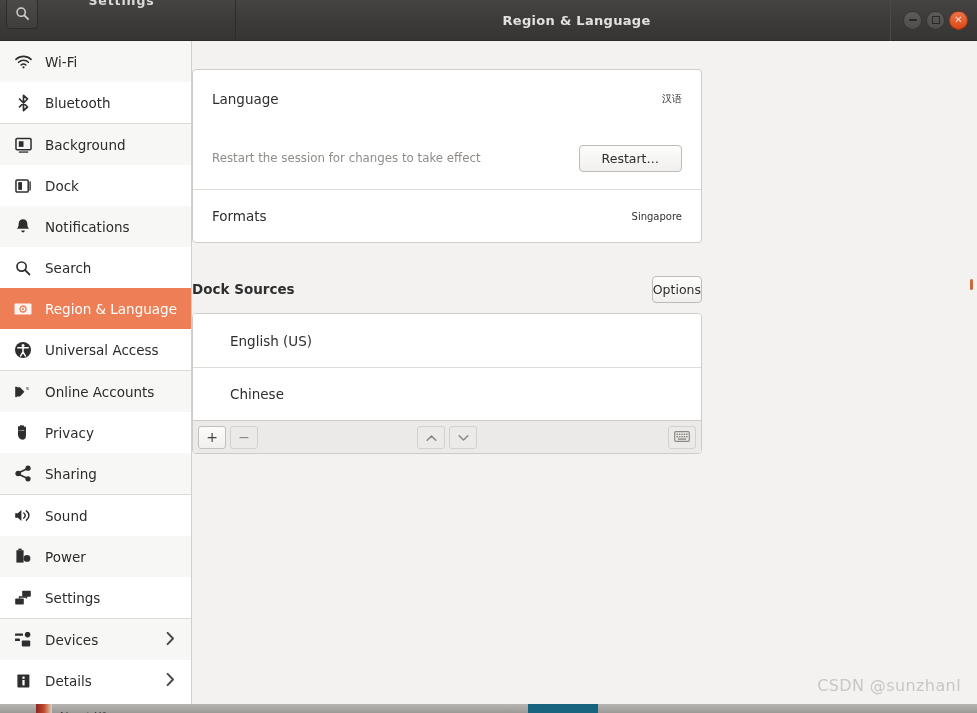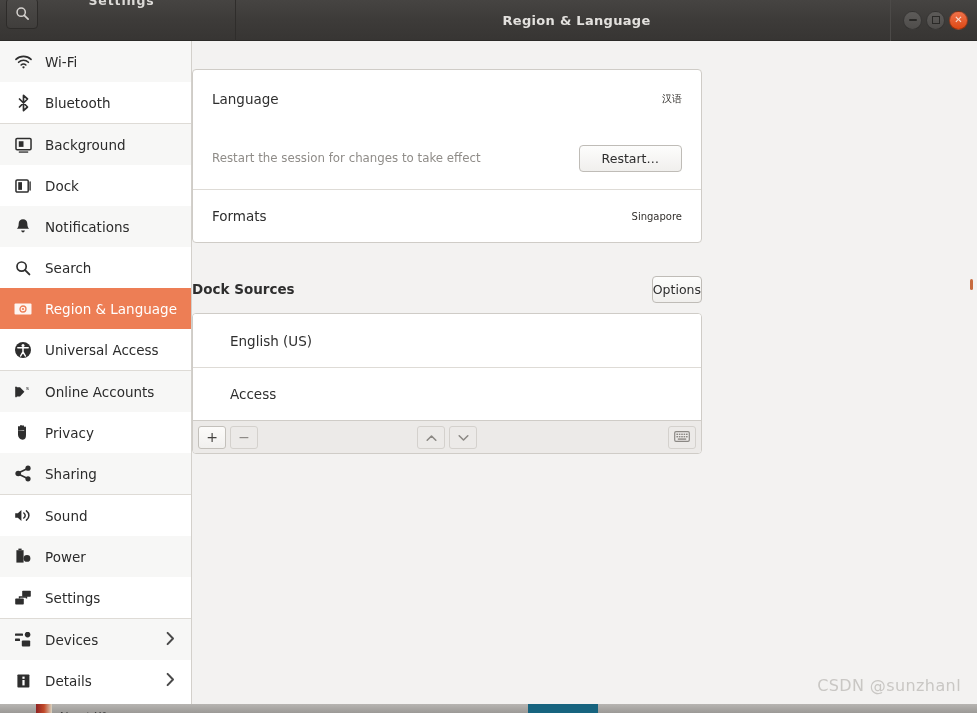--- a/index.html
+++ b/index.html
@@ -532,21 +532,21 @@
           </div>
         </div>
 
         <div class="section-head">
           <span class="section-title">Dock Sources</span>
           <button class="btn btn-options">Options</button>
         </div>
 
         <div class="sources-card">
           <div class="source-row">English (US)</div>
-          <div class="source-row">Access</div>
+          <div class="source-row">Chinese</div>
 
           <div class="toolbar">
             <div class="tb-group-left">
               <div class="tb-btn">+</div>
               <div class="tb-btn flat">−</div>
             </div>
             <div class="tb-group-mid">
               <div class="tb-btn flat">
                 <span>
                   <svg width="11" height="8" viewBox="0 0 12 8" fill="none">

